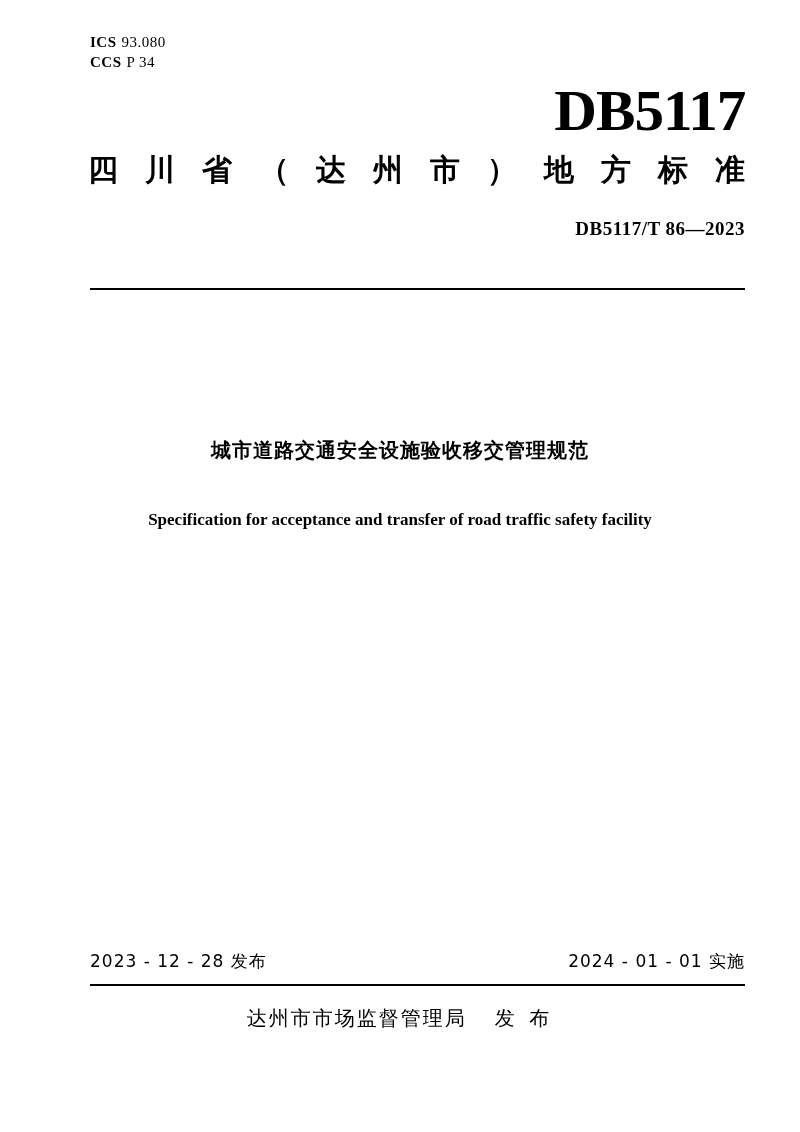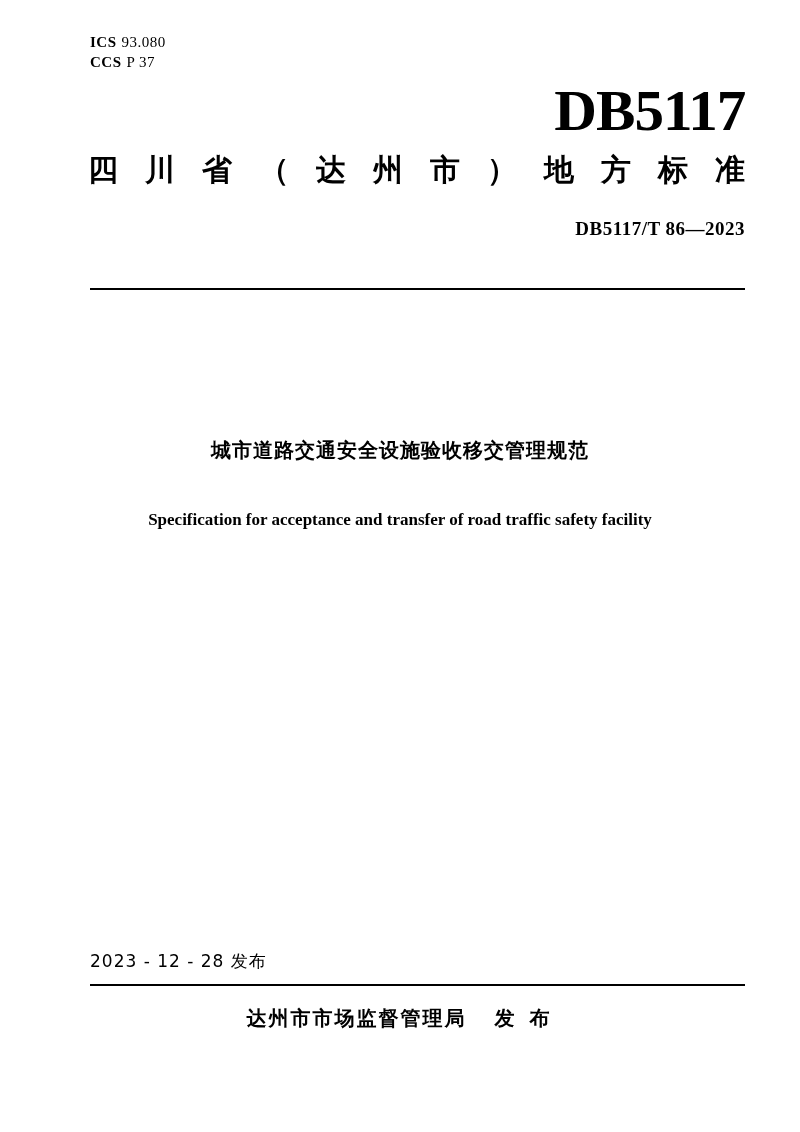--- a/index.html
+++ b/index.html
@@ -148,40 +148,40 @@
   }
 
   
   .publisher {
     position: absolute;
     left: 0;
     right: 0;
     top: 1005px;
     text-align: center;
     font-family: "DejaVu Sans", sans-serif;
-    font-weight: bold;
+    font-weight: normal;
     font-size: 20px;
     letter-spacing: 2px;
   }
   .publisher .pub-verb {
     margin-left: 28px;
     letter-spacing: 4px;
   }
 </style>
 </head>
 <body>
 
 <div class="page">
 
   <div class="codes">
     <div class="code-line">
       <span class="lbl">ICS</span><span class="val">93.080</span>
     </div>
     <div class="code-line">
-      <span class="lbl">CCS</span><span class="val">P 37</span>
+      <span class="lbl">CCS</span><span class="val">P 34</span>
     </div>
   </div>
 
   <div class="db-number">DB5117</div>
 
   <div class="std-line">
     <span>四</span>
     <span>川</span>
     <span>省</span>
     <span>（</span>
@@ -197,20 +197,21 @@
 
   <div class="std-id">DB5117/T 86—2023</div>
 
   <div class="rule-top"></div>
 
   <div class="title-cn">城市道路交通安全设施验收移交管理规范</div>
   <div class="title-en">Specification for acceptance and transfer of road traffic safety facility</div>
 
   <div class="dates">
     <div class="date-item">2023 - 12 - 28 发布</div>
+    <div class="date-item">2024 - 01 - 01 实施</div>
   </div>
 
   <div class="rule-bottom"></div>
 
   <div class="publisher">
     <span>达州市市场监督管理局</span><span class="pub-verb">发 布</span>
   </div>
 
 </div>
 

